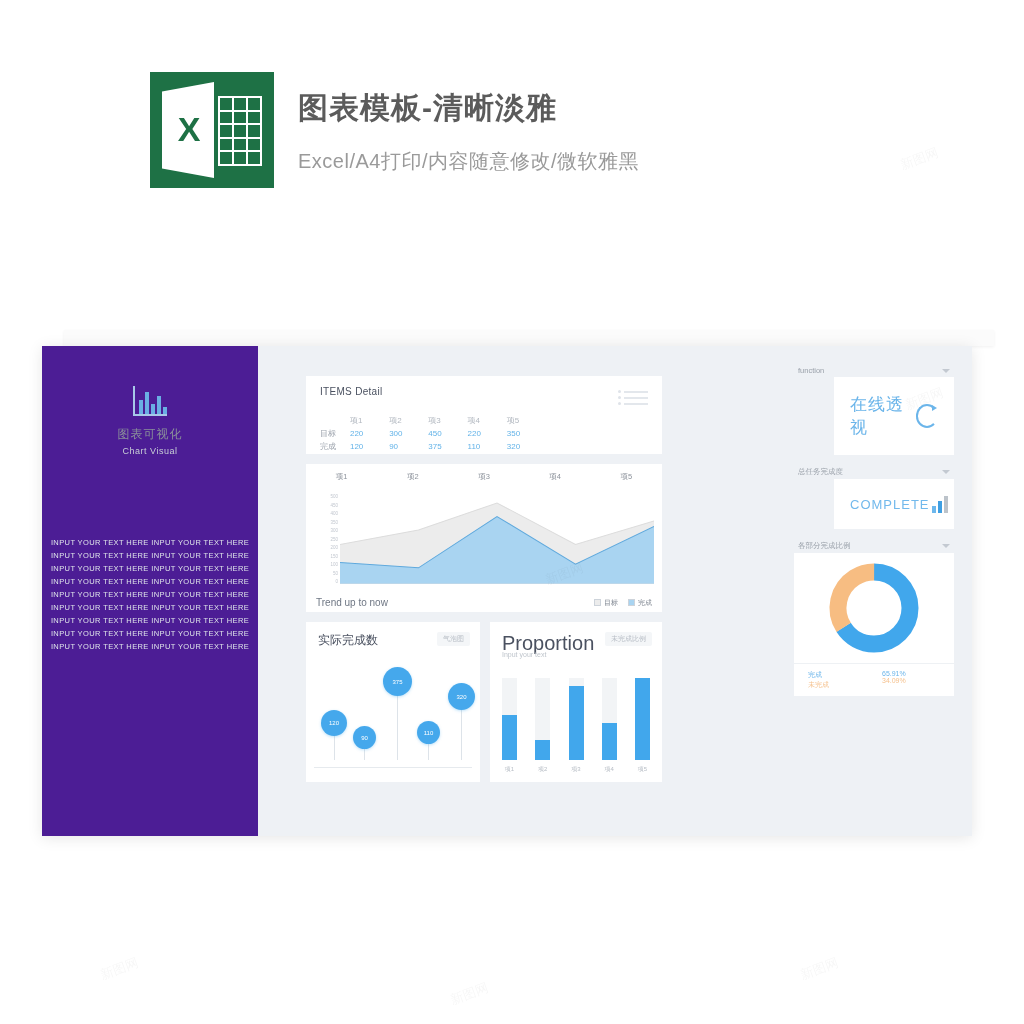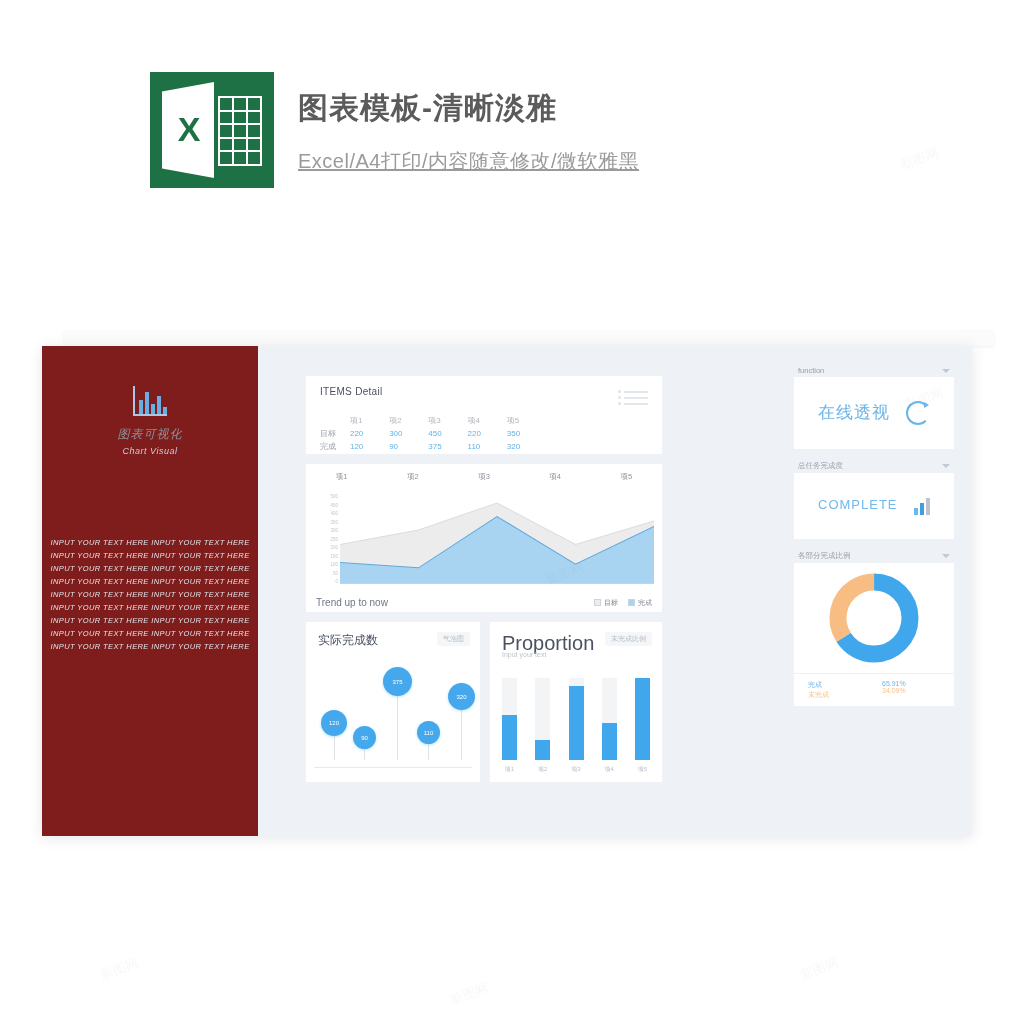--- a/index.html
+++ b/index.html
@@ -13,32 +13,32 @@
   .xls-icon{width:124px;height:116px;background:#1e7145;position:relative;flex:0 0 auto;}
   .xls-icon .doc{position:absolute;left:12px;top:10px;width:52px;height:96px;background:#ffffff;
       clip-path:polygon(0 10%,100% 0,100% 100%,0 90%);}
   .xls-icon .xletter{position:absolute;left:18px;top:40px;width:42px;text-align:center;
       font-size:34px;font-weight:bold;color:#1e7145;font-family:"Liberation Sans",sans-serif;line-height:1;}
   .xls-icon .grid{position:absolute;left:68px;top:24px;width:44px;height:70px;
       background:#ffffff;display:grid;grid-template-columns:repeat(3,1fr);grid-template-rows:repeat(5,1fr);gap:2px;padding:2px;box-sizing:border-box;}
   .xls-icon .grid i{background:#1e7145;display:block;}
   .header-text{margin-left:24px;padding-top:18px;}
   .h-title{font-size:30px;font-weight:bold;color:#5b5b5b;letter-spacing:1px;line-height:1.2;}
-  .h-sub{font-size:20px;color:#9a9a9a;margin-top:22px;letter-spacing:.5px;text-decoration:underline;}
+  .h-sub{font-size:20px;color:#9a9a9a;margin-top:22px;letter-spacing:.5px;}
 
   
   .shell{position:absolute;left:42px;top:330px;width:952px;height:520px;}
   .shell .paper-back{position:absolute;left:22px;top:0;width:930px;height:16px;background:#fbfbfb;
       box-shadow:0 1px 3px rgba(0,0,0,.06);}
   .window{position:absolute;left:0;top:16px;width:930px;height:490px;background:#ffffff;
       box-shadow:0 2px 14px rgba(0,0,0,.10);}
   .wdash{position:absolute;left:216px;top:0;right:0;bottom:0;background:#eef1f5;}
 
   
-  .sidebar{position:absolute;left:0;top:0;width:216px;height:100%;background:#7f1d1d;font-style:italic;}
+  .sidebar{position:absolute;left:0;top:0;width:216px;height:100%;background:#4c1d95;}
   .logo-wrap{position:absolute;left:0;top:40px;width:216px;text-align:center;}
   .logo-ico{width:34px;height:30px;margin:0 auto;position:relative;
       border-left:2px solid #a8c8e8;border-bottom:2px solid #a8c8e8;box-sizing:border-box;}
   .logo-ico i{position:absolute;bottom:0;width:4px;background:#6aaee4;}
   .logo-cn{font-size:12px;color:#8a9099;margin-top:10px;letter-spacing:1px;}
   .logo-en{font-size:9px;color:#c8ced6;margin-top:3px;letter-spacing:.5px;}
   .filler{position:absolute;left:0;top:190px;width:216px;text-align:center;
       font-size:7.5px;line-height:13px;color:#dfe4ea;letter-spacing:.4px;}
 
   
@@ -95,21 +95,21 @@
       font-size:6px;color:#b7bdc5;}
   .blabels span{width:15px;text-align:center;}
 
   
   .rcol{position:absolute;right:18px;top:18px;width:160px;}
   .sect{margin-bottom:10px;}
   .sect-hd{display:flex;justify-content:space-between;align-items:center;
       font-size:7.5px;color:#9aa1aa;padding:2px 4px;}
   .caret{width:0;height:0;border-left:4px solid transparent;border-right:4px solid transparent;
       border-top:4px solid #c3c9d1;}
-  .sect-bd{background:#ffffff;padding:24px;display:flex;align-items:flex-start;justify-content:space-between;}
+  .sect-bd{background:#ffffff;padding:16px;display:flex;align-items:center;justify-content:space-between;margin-left:40px;}
   .big-cn{font-size:17px;color:#6bb5ea;letter-spacing:1px;}
   .refresh{width:20px;height:20px;border:2px solid #6bb5ea;border-radius:50%;
       border-right-color:transparent;position:relative;}
   .refresh:after{content:"";position:absolute;right:-1px;top:-1px;width:0;height:0;
       border-left:5px solid #6bb5ea;border-top:3px solid transparent;border-bottom:3px solid transparent;}
   .complete-txt{font-size:13px;color:#72b9ec;letter-spacing:1px;}
   .mini-bars{display:flex;align-items:flex-end;height:18px;}
   .mini-bars i{width:4px;margin-left:2px;display:block;}
   .pie-bd{background:#ffffff;height:108px;position:relative;}
   .pielabel{position:absolute;left:58%;top:50%;transform:translate(-50%,-50%);

